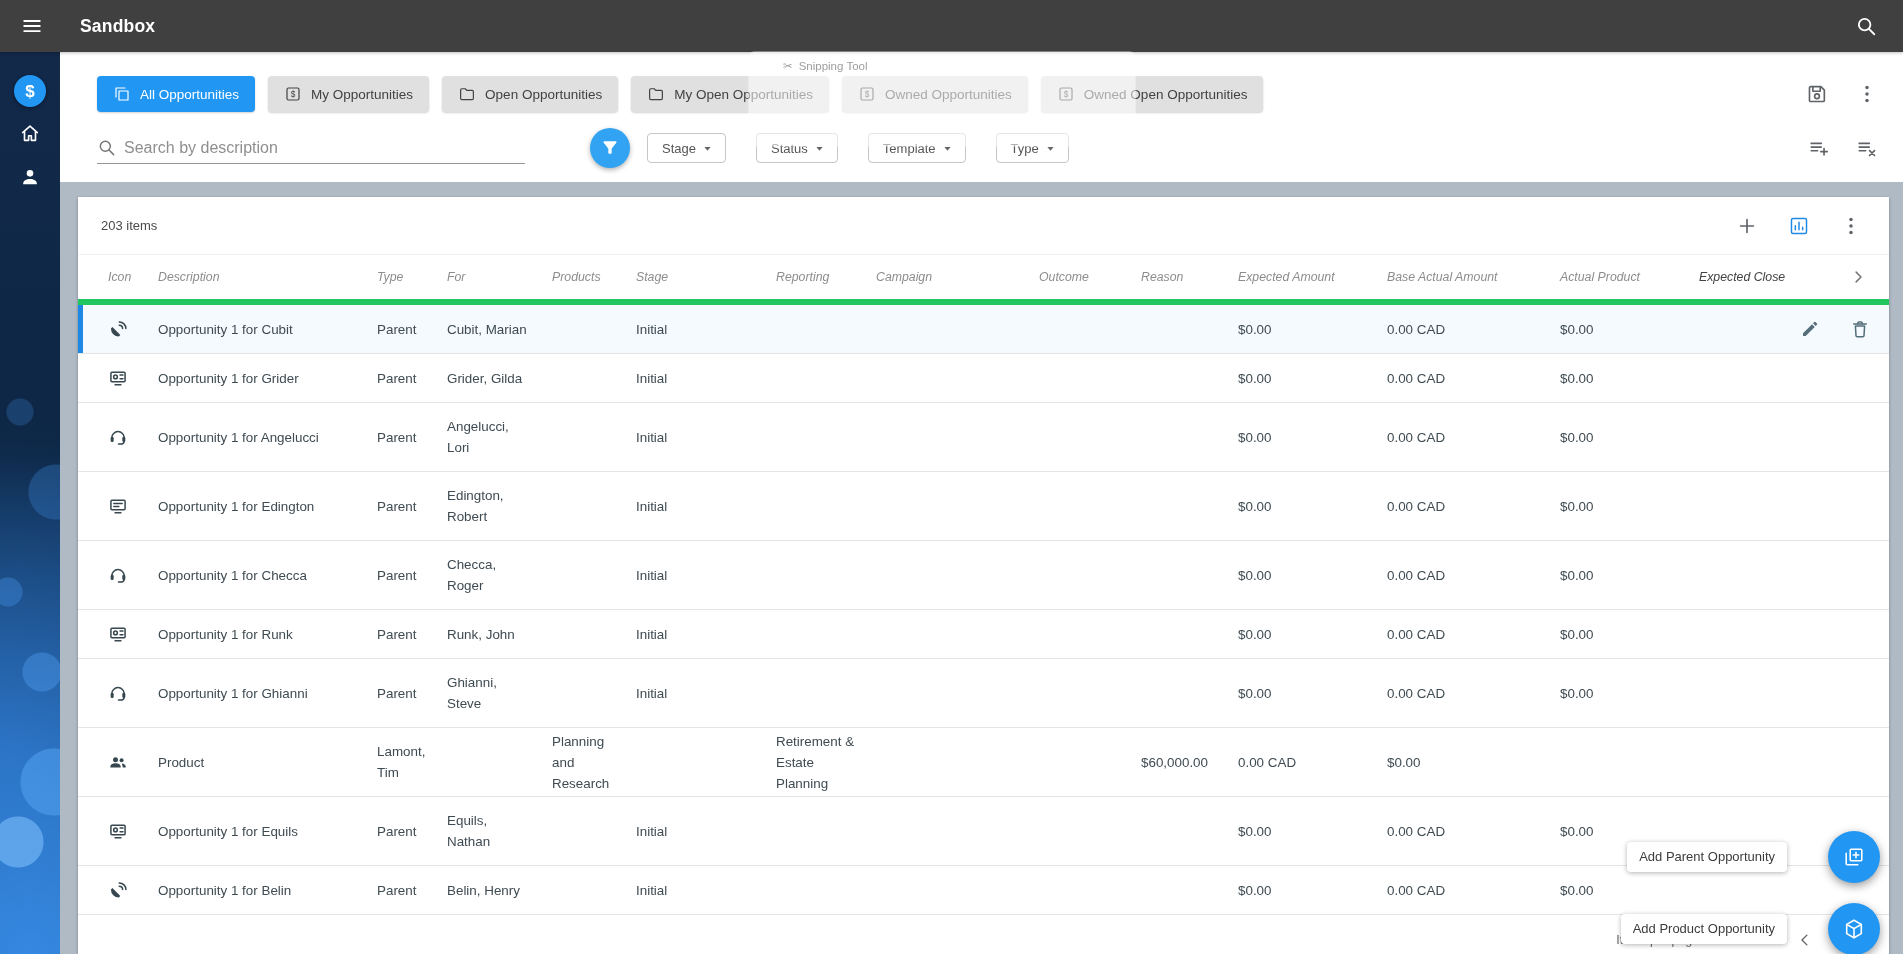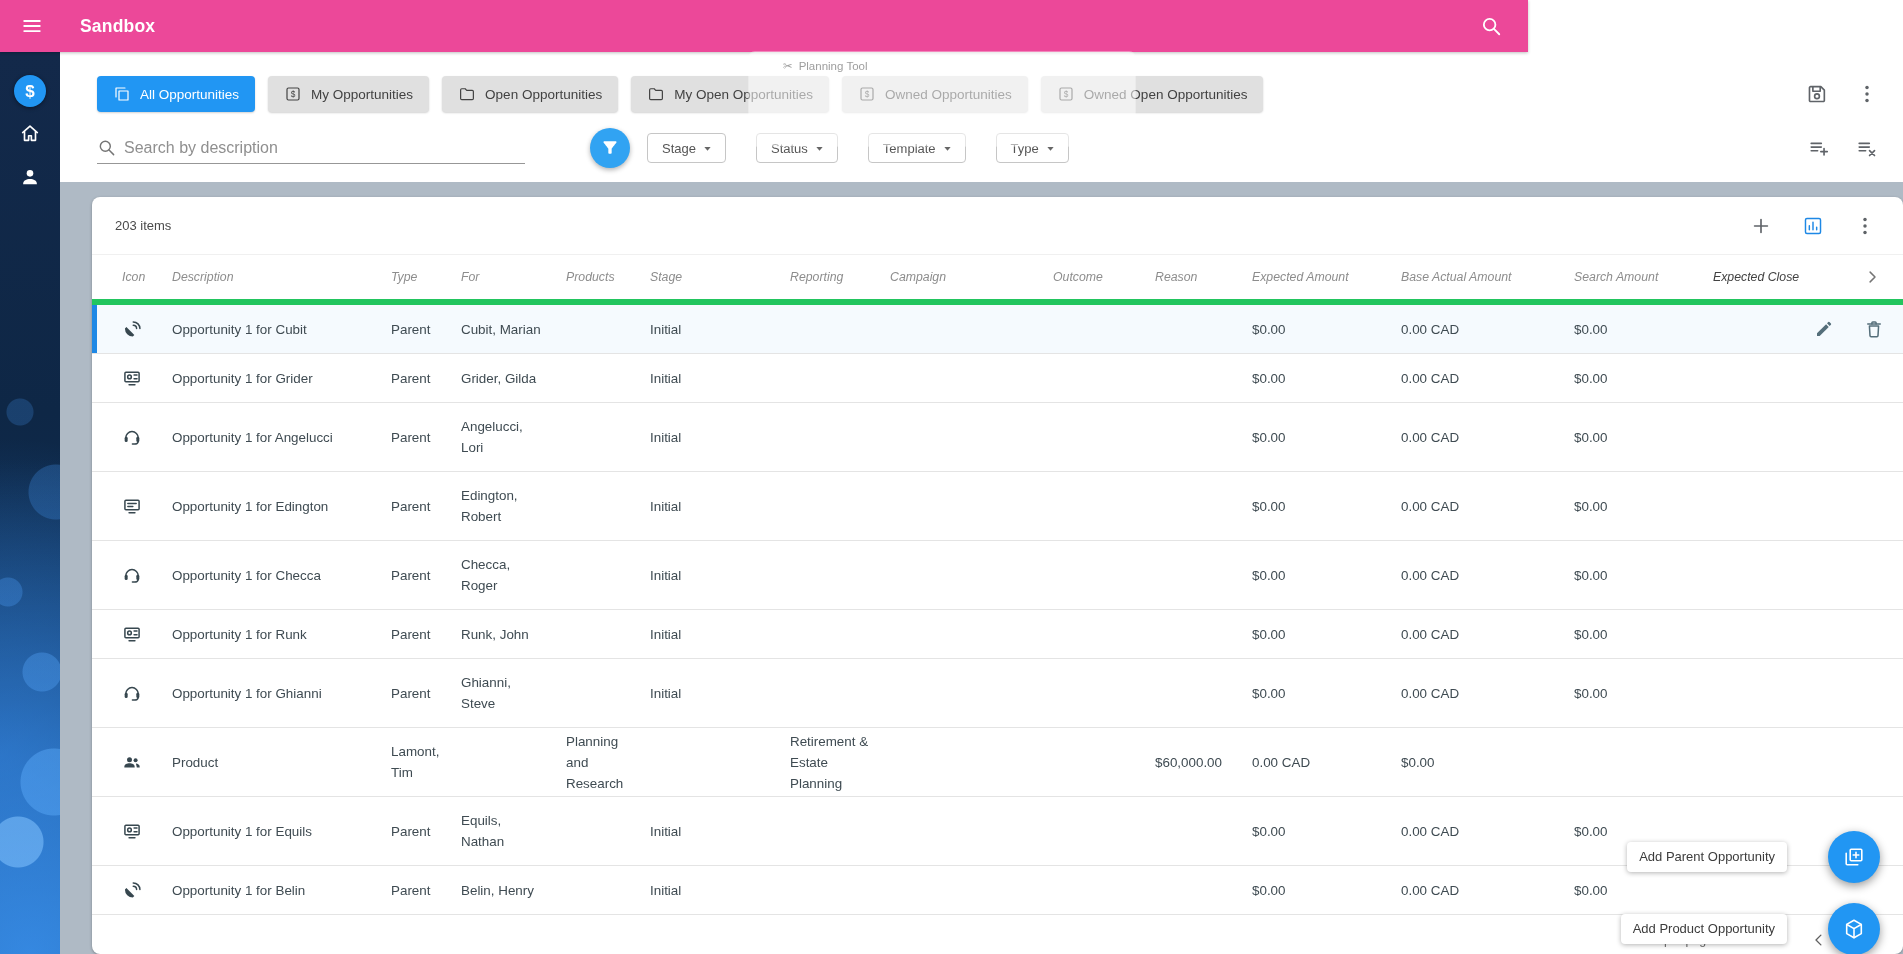--- a/index.html
+++ b/index.html
@@ -2,21 +2,21 @@
 <html><head>
 <meta charset="utf-8">
 <style>
   *{margin:0;padding:0;box-sizing:border-box;}
   html,body{width:1903px;height:954px;overflow:hidden;}
   body{font-family:"Liberation Sans",sans-serif;background:#fff;position:relative;color:#424242;}
   button{font-family:inherit;border:none;background:none;cursor:pointer;padding:0;color:inherit;}
   .ic{width:20px;height:20px;display:block;fill:none;stroke:currentColor;stroke-width:1.8;stroke-linecap:round;stroke-linejoin:round;}
 
   
-  .topbar{position:absolute;top:0;left:0;width:1528px;height:52px;background:#ec4899;display:flex;align-items:center;z-index:5;color:#fff;box-shadow:0 1px 3px rgba(0,0,0,.25);}
+  .topbar{position:absolute;top:0;left:0;width:1903px;height:52px;background:#404040;display:flex;align-items:center;z-index:5;color:#fff;box-shadow:0 1px 3px rgba(0,0,0,.25);}
   .hamburger{width:52px;height:52px;display:flex;align-items:center;justify-content:center;margin-left:6px;}
   .hamburger .ic{width:22px;height:22px;stroke-width:2;}
   .topbar h1{font-size:17.5px;font-weight:bold;margin-left:22px;letter-spacing:.2px;}
   .topbar-search{margin-left:auto;margin-right:16px;width:42px;height:42px;display:flex;align-items:center;justify-content:center;}
   .topbar-search .ic{width:22px;height:22px;stroke-width:2;}
 
   
   .sidebar{position:absolute;top:52px;left:0;width:60px;height:902px;z-index:4;display:flex;flex-direction:column;align-items:center;padding-top:23px;
     background-color:#0c2340;
     background-image:
@@ -52,21 +52,21 @@
   .search-input::placeholder{color:#8f8f8f;}
   .funnel-fab{margin-left:65px;width:40px;height:40px;border-radius:50%;background:#31a3f2;color:#fff;display:flex;align-items:center;justify-content:center;box-shadow:0 2px 5px rgba(0,0,0,.3);}
   .funnel-fab .ic{width:20px;height:20px;}
   .chips{display:flex;gap:30px;margin-left:17px;}
   .chip{height:30px;border:1px solid #c6c6c6;border-radius:4px;padding:0 10px 0 14px;font-size:13px;color:#555;display:flex;align-items:center;gap:4px;background:#fff;white-space:nowrap;}
   .chip .ic{width:15px;height:15px;color:#666;}
   .filters-right{margin-left:auto;display:flex;gap:12px;color:#546e7a;}
 
   
   .backdrop{position:absolute;top:182px;left:60px;right:0;bottom:0;background:#afbac5;}
-  .card{position:absolute;top:15px;left:32px;width:1811px;height:757px;background:#fff;border-radius:8px;box-shadow:0 1px 3px rgba(0,0,0,.3);display:flex;flex-direction:column;overflow:hidden;}
+  .card{position:absolute;top:15px;left:18px;width:1811px;height:757px;background:#fff;border-radius:0;box-shadow:0 1px 3px rgba(0,0,0,.3);display:flex;flex-direction:column;overflow:hidden;}
   .card-toolbar{height:58px;flex:0 0 58px;display:flex;align-items:center;padding:0 20px 0 23px;border-bottom:1px solid #f0f0f0;}
   .items-count{font-size:13px;color:#4a4a4a;}
   .toolbar-right{margin-left:auto;display:flex;align-items:center;gap:16px;}
   .tool-btn.chart{color:#1e88e5;}
   .tool-btn.chart .ic{stroke-width:1.6;}
 
   :root{--cols:62px 219px 70px 105px 84px 140px 100px 163px 102px 97px 149px 173px 139px 101px 1fr;}
   .thead,.trow{display:grid;grid-template-columns:var(--cols);padding-left:18px;}
   .thead{height:50px;flex:0 0 50px;align-items:center;border-bottom:6px solid #22c55e;font-size:12.3px;color:#8d8d8d;font-style:italic;}
   .hcell{padding-right:12px;display:flex;align-items:center;gap:3px;white-space:nowrap;}
@@ -312,21 +312,21 @@
         <div class="hcell">
           <span>Reason</span>
         </div>
         <div class="hcell">
           <span>Expected Amount</span>
         </div>
         <div class="hcell">
           <span>Base Actual Amount</span>
         </div>
         <div class="hcell">
-          <span>Search Amount</span>
+          <span>Actual Product</span>
         </div>
         <div class="hcell sorted">
           <span>Expected Close</span>
           <svg viewBox="0 0 24 24" class="ic">
             <path d="M12 19.5V5.5M6.5 11l5.5-5.5L17.5 11"></path>
           </svg>
         </div>
         <div class="hcell actions">
           <svg viewBox="0 0 24 24" class="ic">
             <path d="M9.5 5.5l6.5 6.5-6.5 6.5"></path>
@@ -572,21 +572,21 @@
             <path d="M14.5 5.5L8 12l6.5 6.5"></path>
           </svg>
         </button>
     </div>
   </section>
 </div>
 
 <div class="ghost">
   <div class="ghost-title">
     <span>✂</span>
-    <span>Planning Tool</span>
+    <span>Snipping Tool</span>
   </div>
 </div>
 
 <div class="fabs">
     <div class="fab-row">
       <div class="fab-chip">Add Parent Opportunity</div>
       <button class="fab">
         <svg viewBox="0 0 24 24" class="ic">
           <path d="M4.2 8.2v10.6a1 1 0 0 0 1 1h10.6"></path>
           <rect x="8.2" y="4.2" width="11.6" height="11.6" rx="1"></rect>

